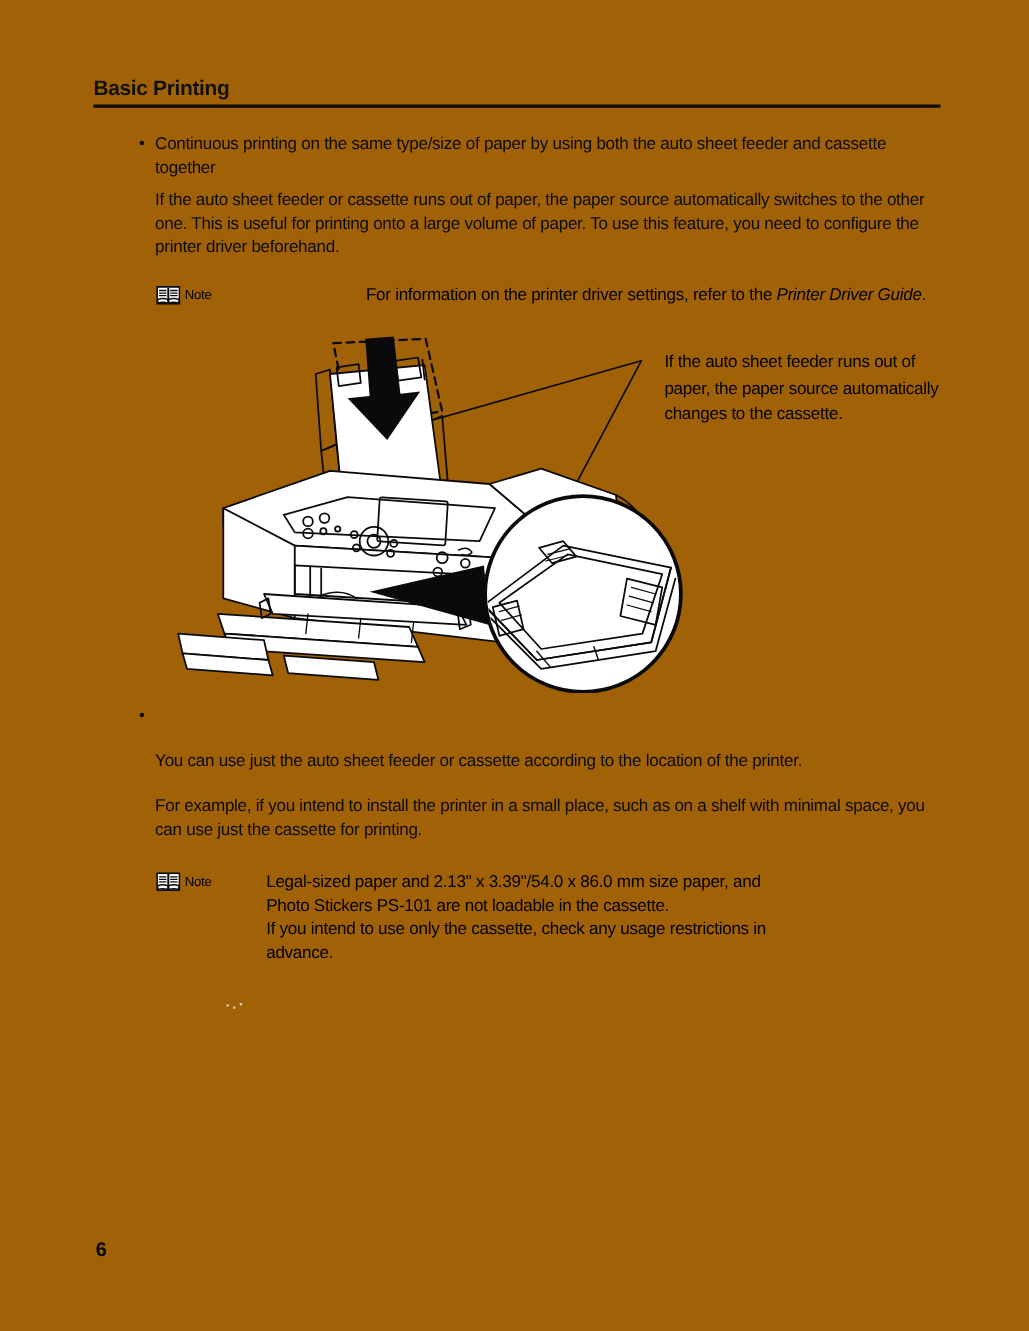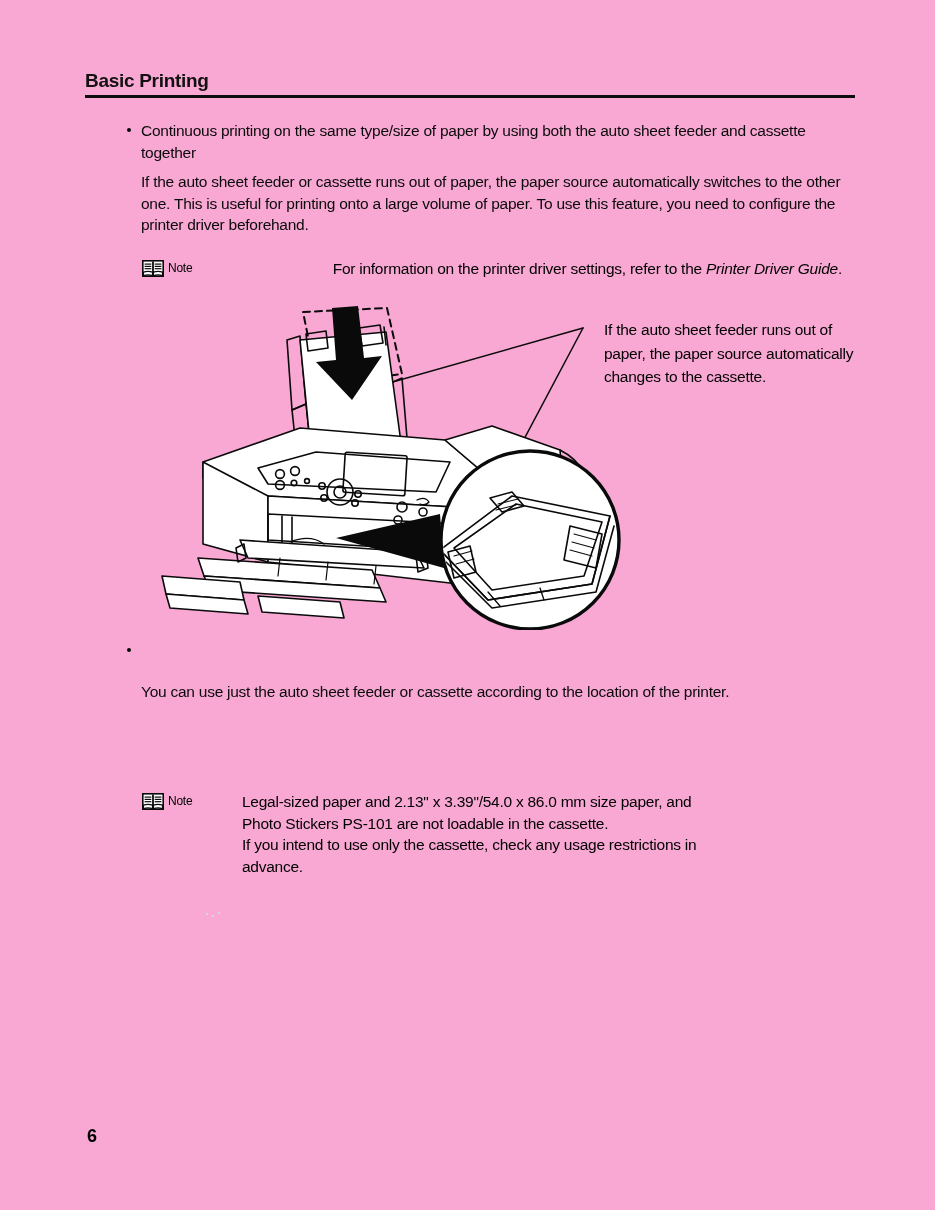--- a/index.html
+++ b/index.html
@@ -8,21 +8,21 @@
     background: #ffffff;
   }
   body {
     font-family: "Liberation Sans", sans-serif;
     color: #000000;
   }
   #page {
     position: relative;
     width: 935px;
     height: 1210px;
-    background: #f9a8d4;
+    background: #a16207;
     overflow: hidden;
   }
 
   
   #header {
     position: absolute;
     left: 85px;
     top: 70px;
     width: 770px;
   }
@@ -315,20 +315,21 @@
   </div>
 
   <div class="block" style="left:127px; top:640px; width:722px;">
     <div class="bullet-row">
       <span class="bullet-dot"></span>
     </div>
   </div>
 
   <div class="block" style="left:141px; top:681px; width:705px;">You can use just the auto sheet feeder or cassette according to the location of the printer.</div>
 
+  <div class="block" style="left:141px; top:722px; width:705px;">For example, if you intend to install the printer in a small place, such as on a shelf with minimal space, you can use just the cassette for printing.</div>
 
   <div class="note" style="left:142px; top:791px; width:720px;">
     <div class="note-label">
       <span class="note-icon">
         <svg width="22" height="17" viewBox="0 0 22 17">
           <rect x="0.8" y="0.8" width="20.4" height="15.4" fill="#ffffff" stroke="#0a0a0a" stroke-width="1.6"></rect>
           <line x1="11" y1="1.6" x2="11" y2="15.4" stroke="#0a0a0a" stroke-width="1.8"></line>
           <line x1="2.6" y1="4.1" x2="9.3" y2="4.1" stroke="#0a0a0a" stroke-width="1.2"></line>
           <line x1="2.6" y1="6.4" x2="9.3" y2="6.4" stroke="#0a0a0a" stroke-width="1.2"></line>
           <line x1="2.6" y1="8.7" x2="9.3" y2="8.7" stroke="#0a0a0a" stroke-width="1.2"></line>

